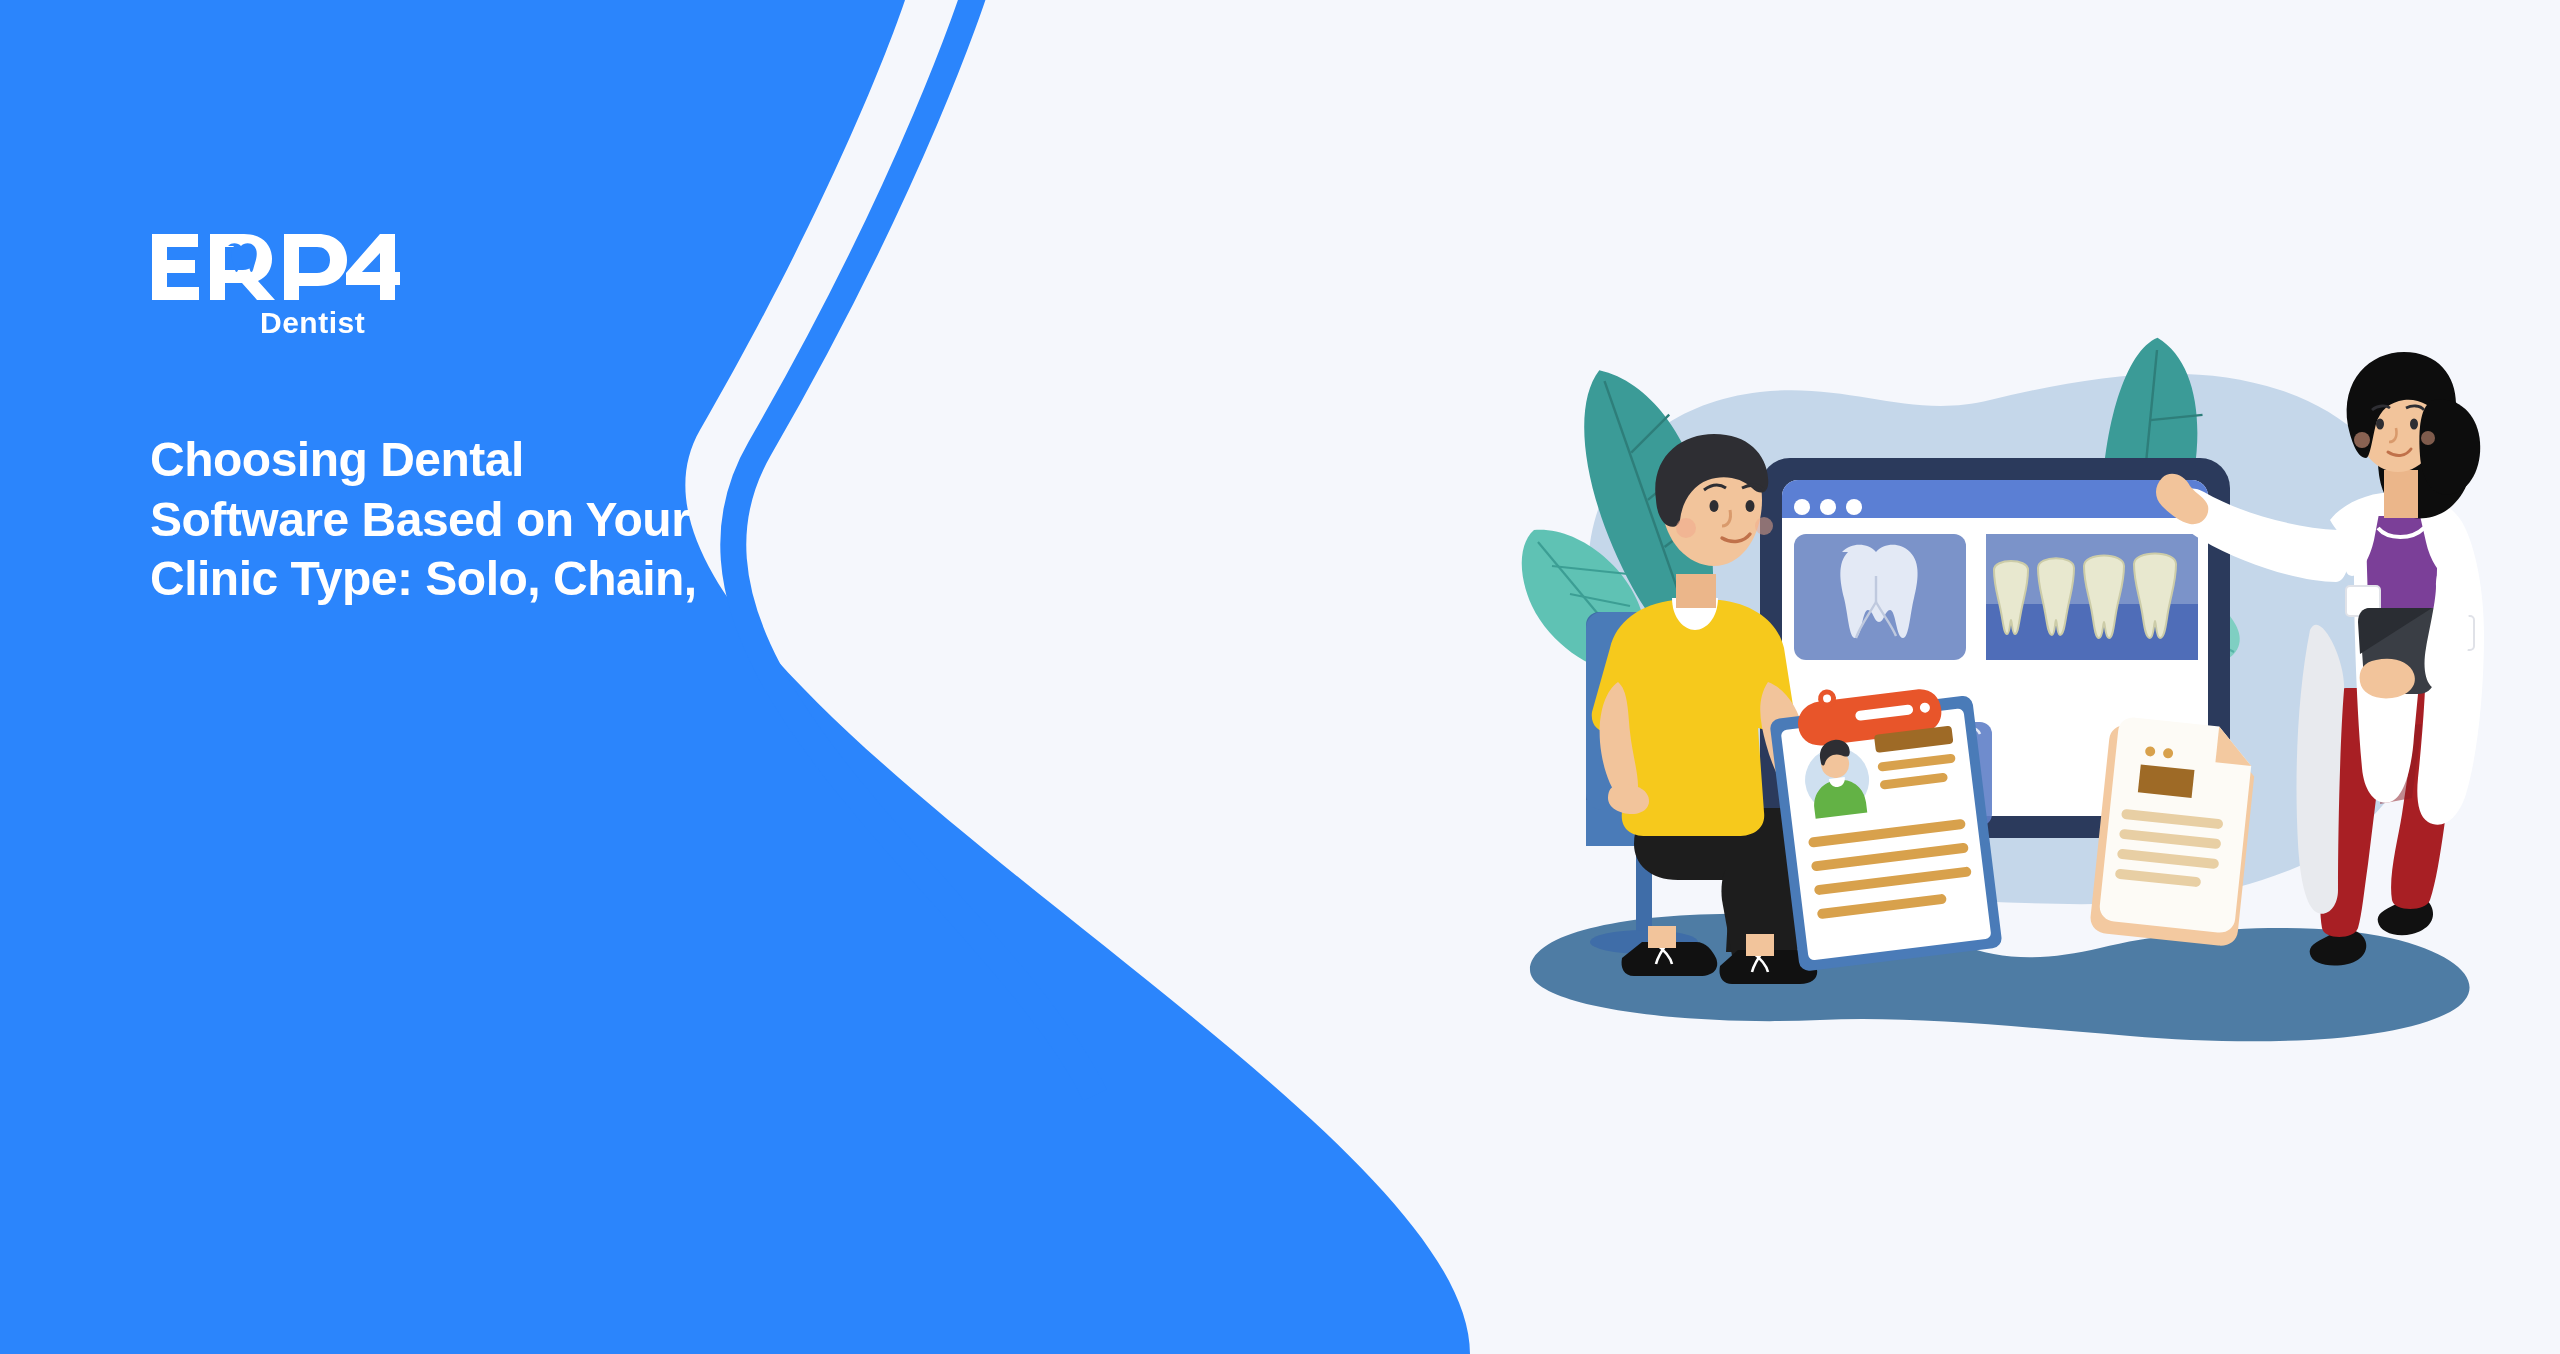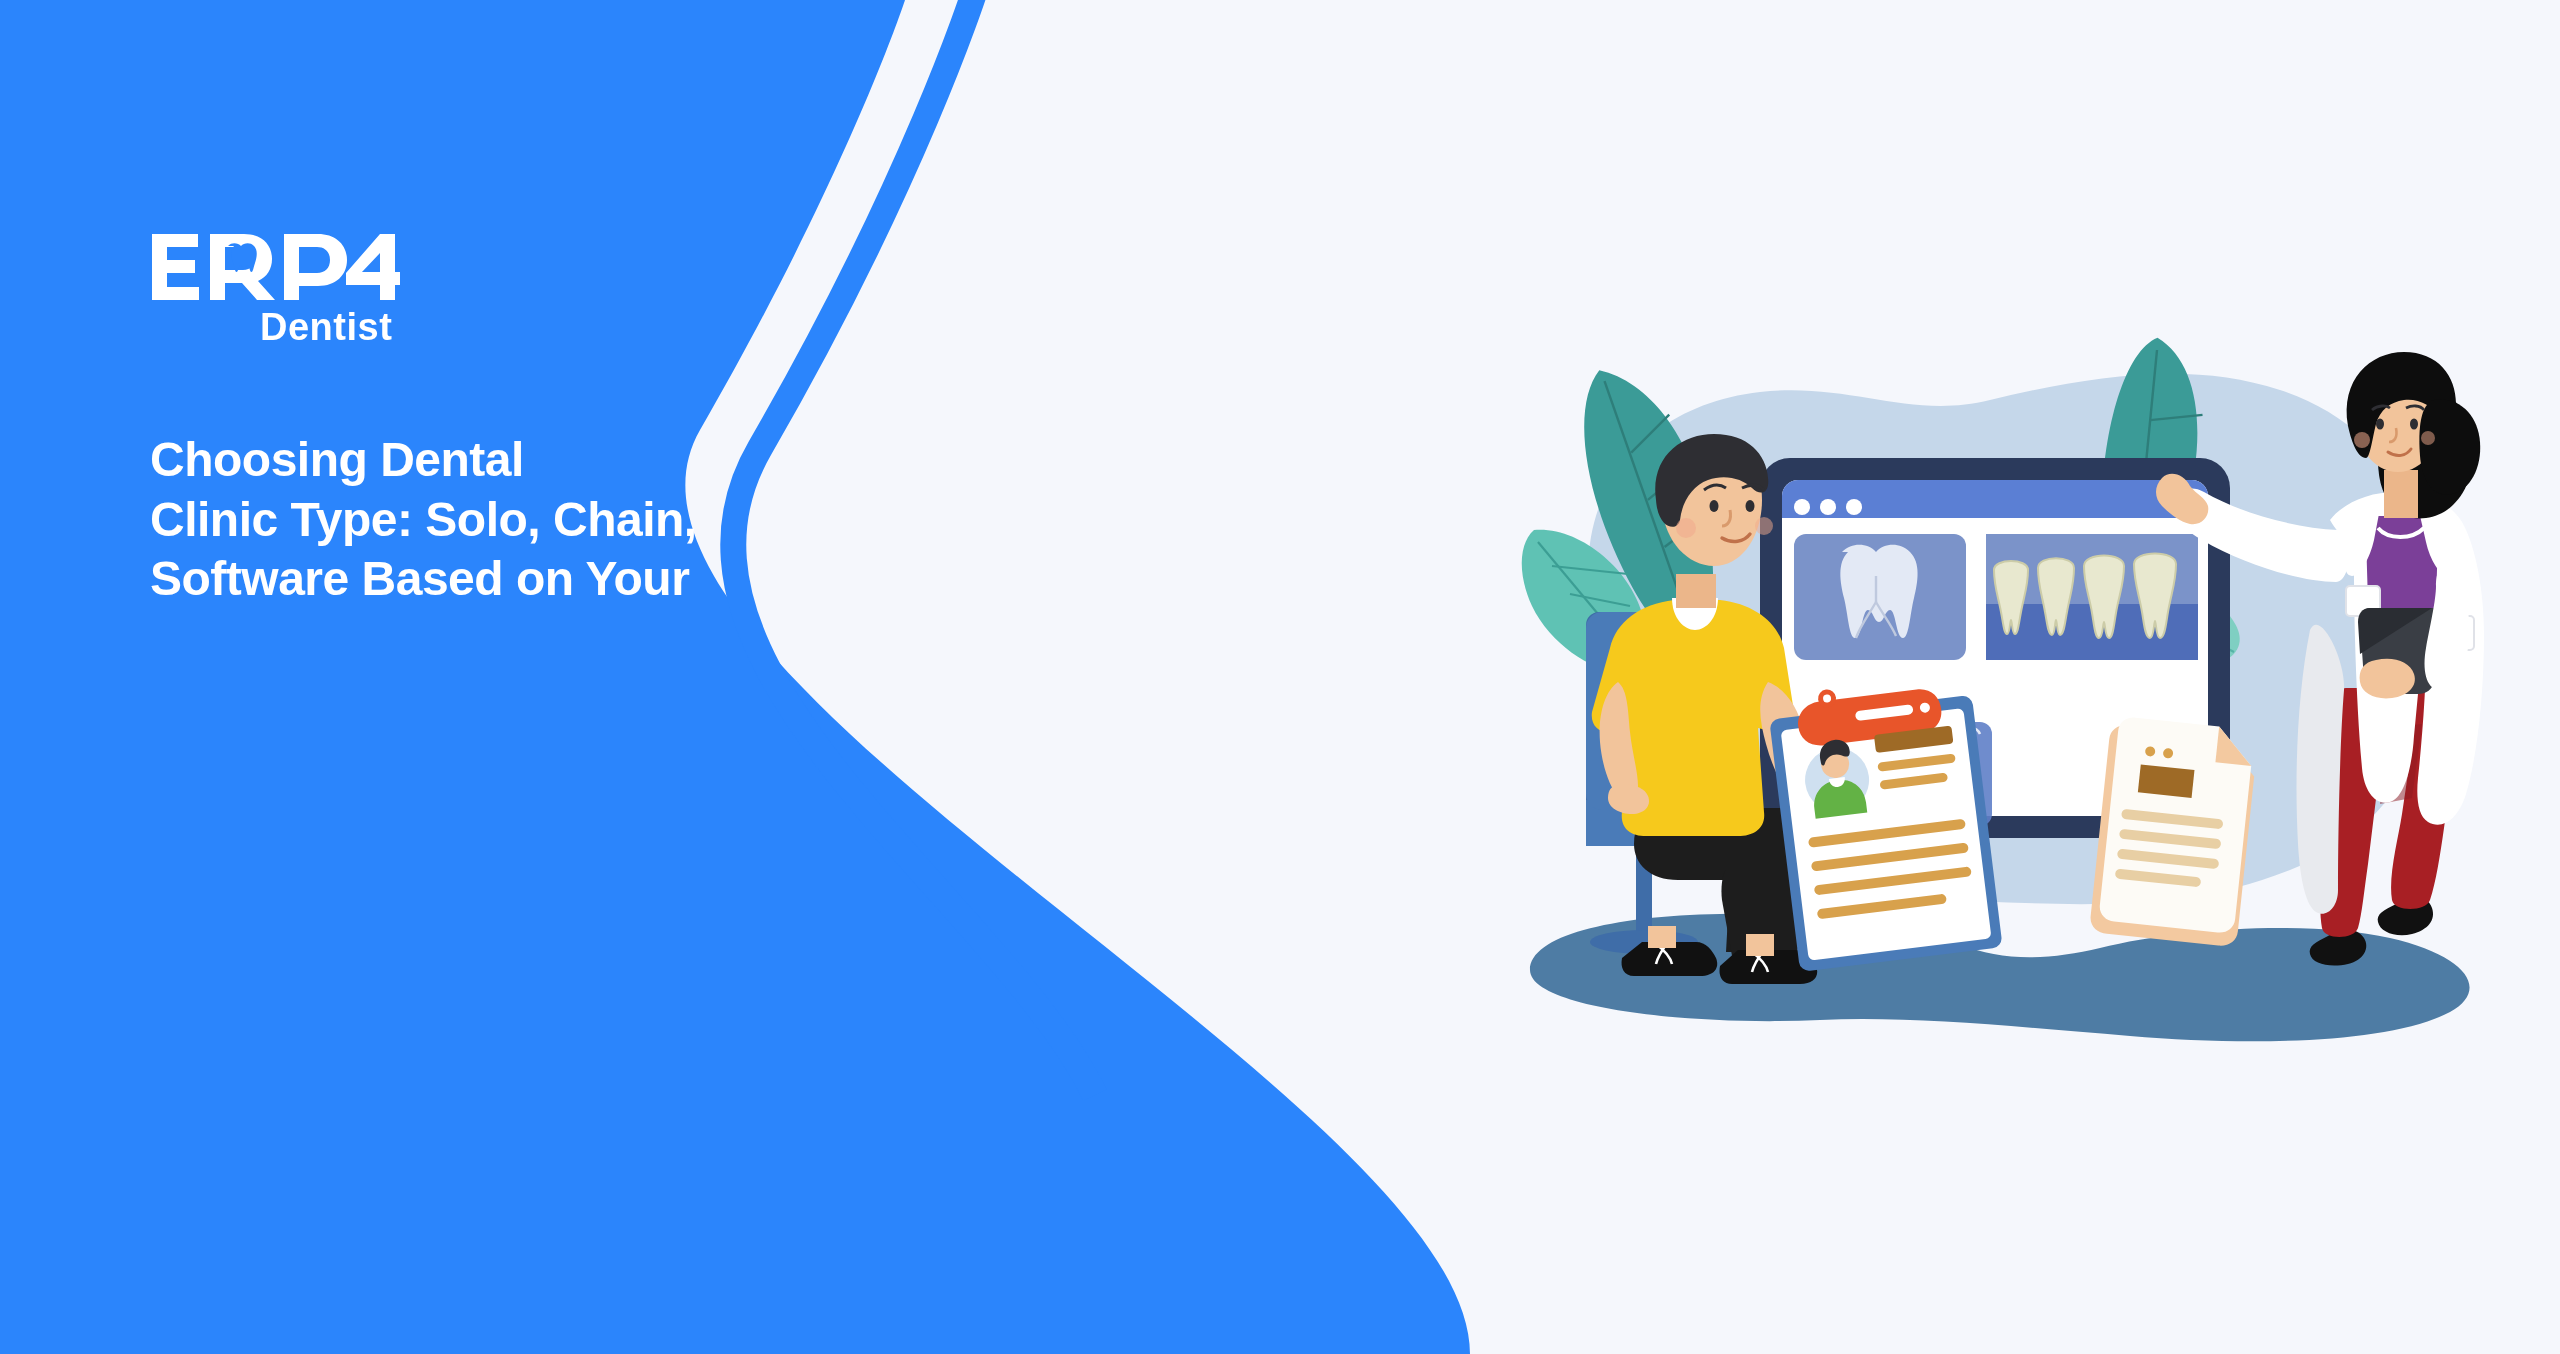--- a/index.html
+++ b/index.html
@@ -30,21 +30,21 @@
     width:320px; height:130px;
   }
   #logo .wordmark {
     position:relative;
     width:250px; height:72px;
   }
   #logo .dentist {
     position:absolute;
     left:110px; top:76px;
     color:#ffffff;
-    font-size:38px;
+    font-size:30px;
     font-weight:700;
     letter-spacing:0.5px;
     line-height:1;
   }
 
   
   #headline {
     position:absolute;
     left:150px; top:430px;
     width:1180px;
@@ -106,22 +106,22 @@
           <path d="M230,2 h15 v38 h9 v13 h-9 v15 h-15 v-15 h-34 v-12 Z
                    M230,21 l-18,19 h18 Z"></path>
         </g>
       </svg>
     </div>
     <div class="dentist">Dentist</div>
   </div>
 
   <h1 id="headline">
     <span class="line">Choosing Dental</span>
+    <span class="line">Software Based on Your</span>
     <span class="line">Clinic Type: Solo, Chain,</span>
-    <span class="line">Software Based on Your</span>
   </h1>
 
   <div id="illustration">
     <svg viewBox="0 0 1060 720">
 
       <path fill="#C5D7EA" d="M120,330
                C60,200 130,78 270,62
                C360,52 420,90 500,70
                C600,46 700,30 790,60
                C900,96 960,200 950,320

